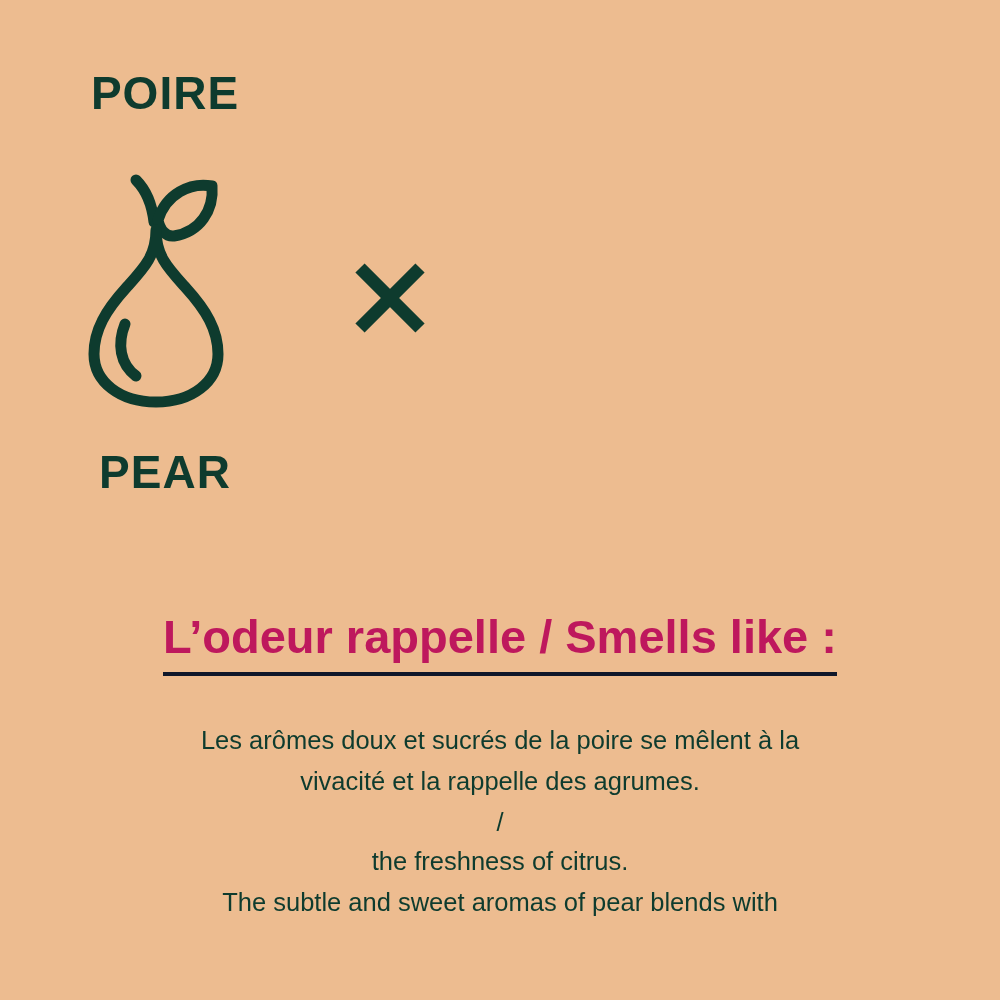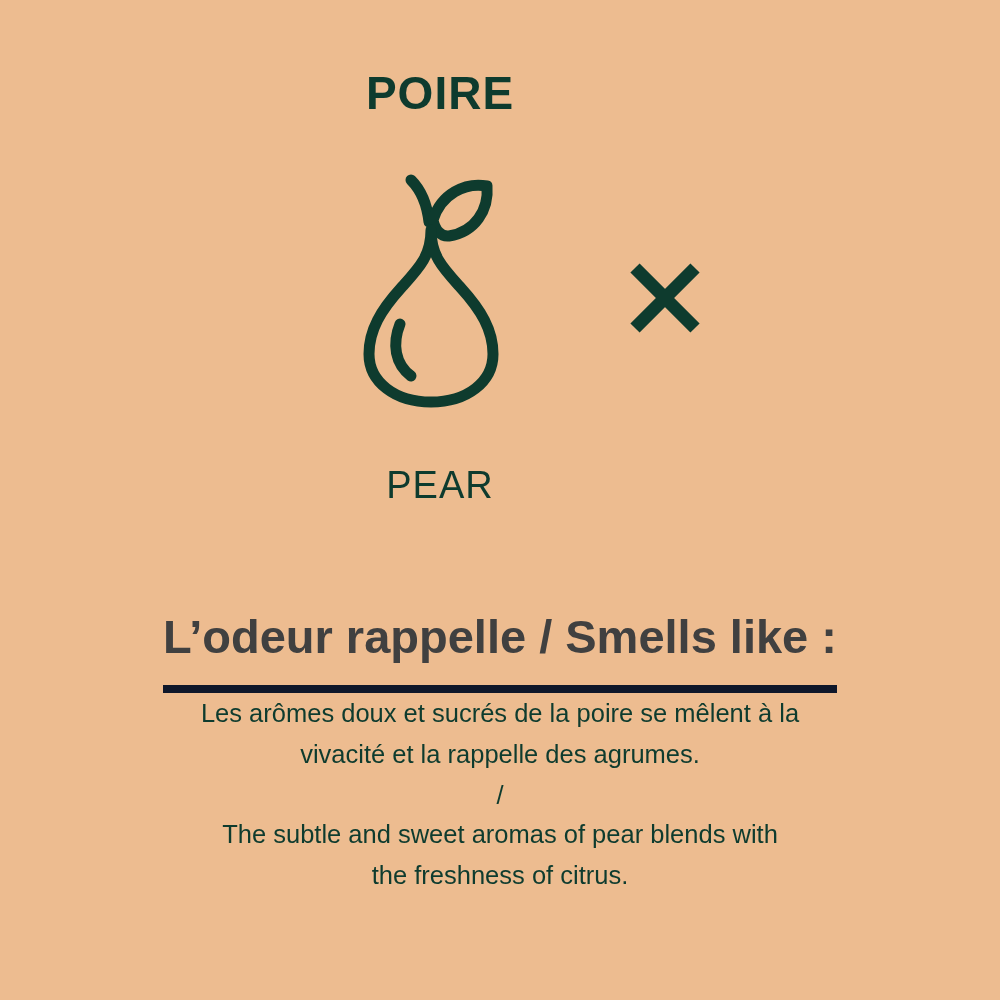--- a/index.html
+++ b/index.html
@@ -22,45 +22,45 @@
 
   
   .pairing {
     position: absolute;
     top: 70px;
     left: 0;
     width: 1000px;
     height: 500px;
     display: flex;
     align-items: flex-start;
-    justify-content: center;
+    justify-content: flex-start;
   }
   .ingredient {
     width: 330px;
     display: flex;
     flex-direction: column;
     align-items: center;
   }
   .ingredient .label-top {
     font-size: 46px;
     font-weight: bold;
     letter-spacing: 1px;
     color: #0E3B2E;
     line-height: 1;
     margin: 0 0 40px 0;
     text-align: center;
     white-space: nowrap;
   }
   .ingredient .label-bottom {
-    font-size: 38px;
-    font-weight: normal;
+    font-size: 46px;
+    font-weight: bold;
     letter-spacing: 1px;
     color: #0E3B2E;
     line-height: 1;
-    margin: 50px 0 0 0;
+    margin: 33px 0 0 0;
     text-align: center;
     white-space: nowrap;
   }
   .art {
     width: 260px;
     height: 260px;
     display: flex;
     align-items: center;
     justify-content: center;
   }
@@ -81,28 +81,29 @@
   .desc {
     position: absolute;
     top: 610px;
     left: 0;
     width: 1000px;
     text-align: center;
   }
   .desc-heading {
     font-size: 47px;
     font-weight: bold;
-    color: #404040;
+    color: #be185d;
     display: inline-block;
-    border-bottom: 8px solid #0f172a;
-    padding-bottom: 21px;
+    border-bottom: 4px solid #0f172a;
+    padding-bottom: 8px;
     line-height: 1.15;
     white-space: nowrap;
   }
   .desc-body {
+    margin-top: 44px;
     color: #0E3B2E;
     font-size: 25.5px;
     line-height: 1.62;
     padding: 0 110px;
   }
   .desc-body .sep {
     display: block;
     line-height: 1.5;
   }
   .desc-line {
@@ -142,18 +143,18 @@
 
 
   </div>
 
   <div class="desc">
     <div class="desc-heading">L’odeur rappelle / Smells like :</div>
     <div class="desc-body">
       <span class="desc-line">Les arômes doux et sucrés de la poire se mêlent à la</span>
       <span class="desc-line">vivacité et la rappelle des agrumes.</span>
       <span class="sep">/</span>
+      <span class="desc-line">the freshness of citrus.</span>
       <span class="desc-line">The subtle and sweet aromas of pear blends with</span>
-      <span class="desc-line">the freshness of citrus.</span>
     </div>
   </div>
 
 </div>
 
 </body></html>

